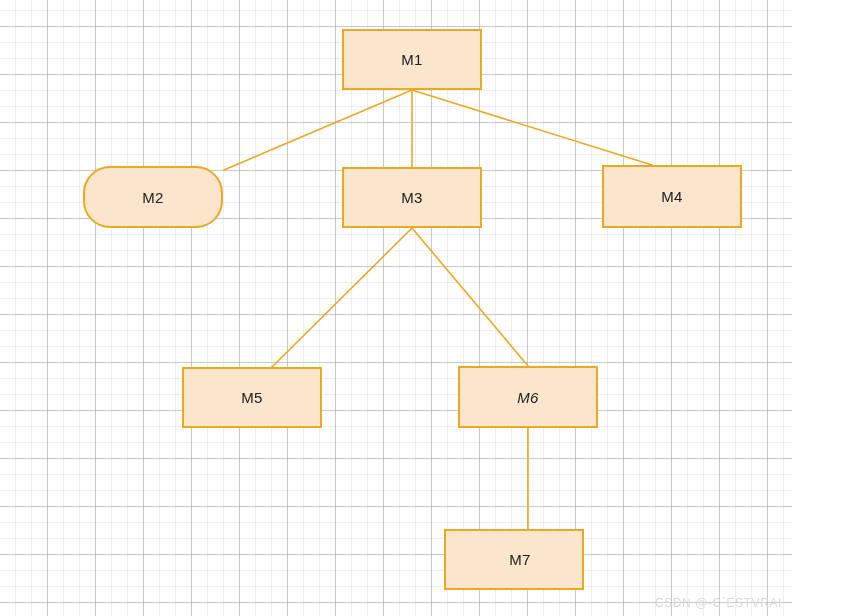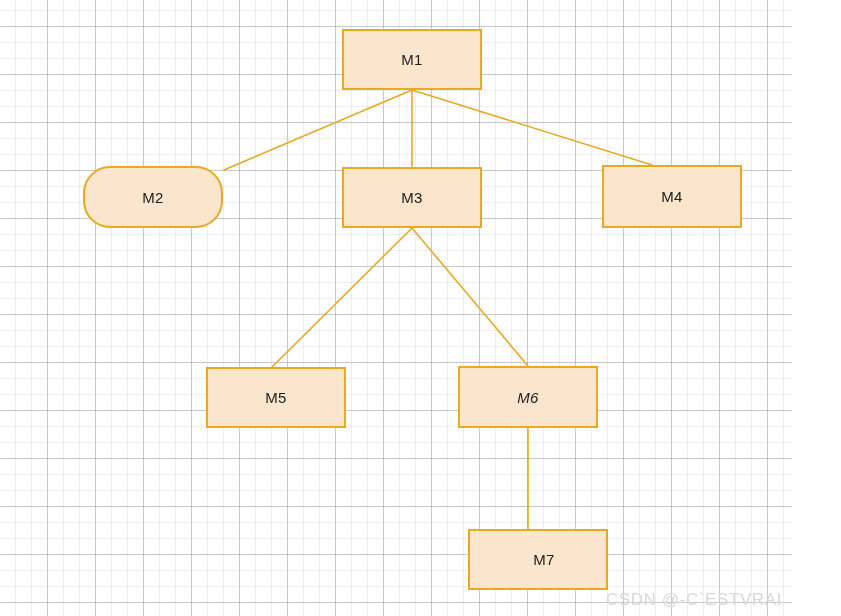--- a/index.html
+++ b/index.html
@@ -58,21 +58,21 @@
 
   .node-label {
     pointer-events: none;
   }
 
   #watermark {
     position: absolute;
     right: 10px;
     bottom: 6px;
     color: #d8d8d8;
-    font-size: 17px;
+    font-size: 12px;
     font-family: "Liberation Sans", sans-serif;
     letter-spacing: 0.6px;
     white-space: nowrap;
     user-select: none;
   }
 </style>
 </head>
 <body>
 
 <div id="canvas">
@@ -92,26 +92,26 @@
       </div>
       <div class="node" style="left: 83px; top: 166px; width: 140px; height: 62px; background: rgb(252, 229, 205); border-color: rgb(233, 169, 32); border-radius: 27px;">
         <span class="node-label" style="color: rgb(32, 32, 32);">M2</span>
       </div>
       <div class="node" style="left: 342px; top: 167px; width: 140px; height: 61px; background: rgb(252, 229, 205); border-color: rgb(233, 169, 32); align-items: center;">
         <span class="node-label" style="color: rgb(32, 32, 32);">M3</span>
       </div>
       <div class="node" style="left: 570px; top: 165px; width: 140px; height: 63px; background: rgb(252, 229, 205); border-color: rgb(233, 169, 32); margin-left: 32px;">
         <span class="node-label" style="color: rgb(32, 32, 32);">M4</span>
       </div>
-      <div class="node" style="left: 182px; top: 367px; width: 140px; height: 61px; background: rgb(252, 229, 205); border-color: rgb(233, 169, 32); margin-left: 24px;">
+      <div class="node" style="left: 182px; top: 367px; width: 140px; height: 61px; background: rgb(252, 229, 205); border-color: rgb(233, 169, 32);">
         <span class="node-label" style="color: rgb(32, 32, 32);">M5</span>
       </div>
       <div class="node" style="left: 458px; top: 366px; width: 140px; height: 62px; background: rgb(252, 229, 205); border-color: rgb(233, 169, 32); font-style: italic;">
         <span class="node-label" style="color: rgb(32, 32, 32);">M6</span>
       </div>
-      <div class="node" style="left: 468px; top: 529px; width: 140px; height: 61px; background: rgb(252, 229, 205); border-color: rgb(233, 169, 32); padding-left: 12px;">
+      <div class="node" style="left: 444px; top: 529px; width: 140px; height: 61px; background: rgb(252, 229, 205); border-color: rgb(233, 169, 32); padding-left: 12px;">
         <span class="node-label" style="color: rgb(32, 32, 32);">M7</span>
       </div>
     </div>
 
   <div id="watermark">CSDN @-C`ESTVRAI</div>
 
 </div>
 
 </body></html>

